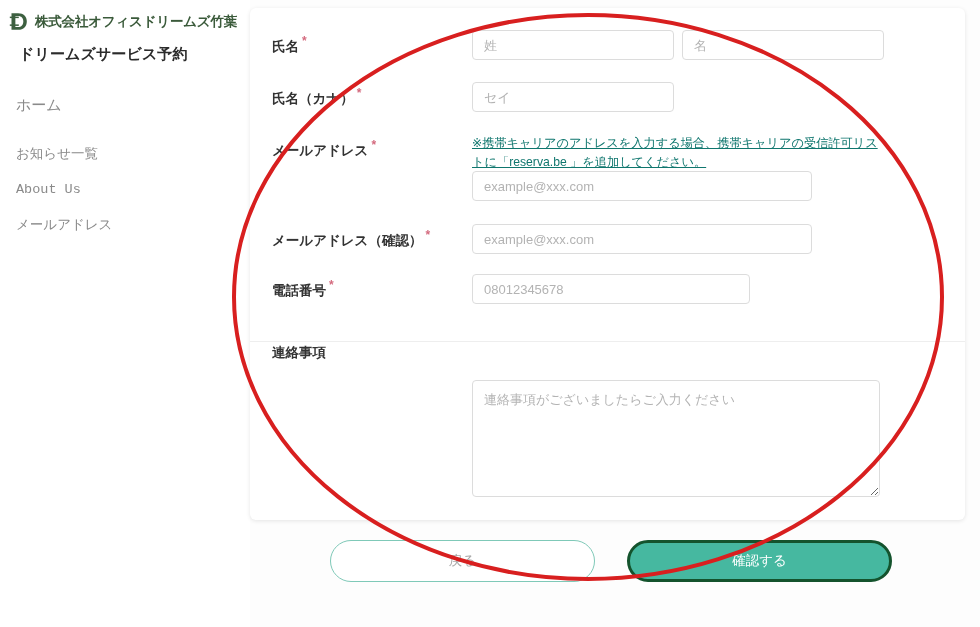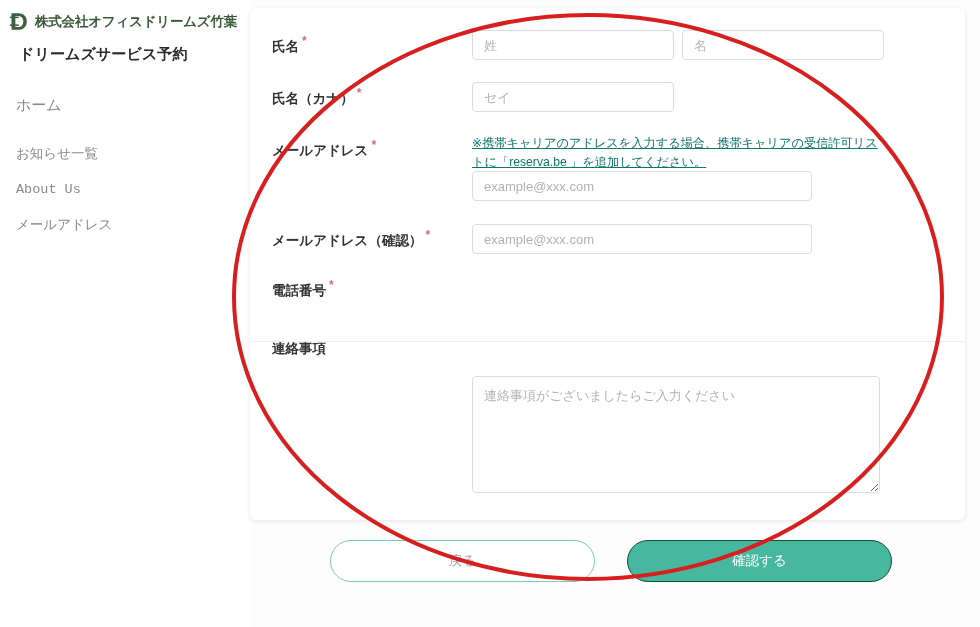--- a/index.html
+++ b/index.html
@@ -174,21 +174,21 @@
   .btn-back {
     width: 265px;
     background: #ffffff;
     border: 1px solid #7fc9b8;
     color: #a9a9a9;
   }
   .btn-confirm {
     width: 265px;
     background: #46b8a0;
     color: #ffffff;
-    border: 1px solid #14532d;
+    border: 3px solid #14532d;
   }
 
   
   #annot {
     position: absolute;
     left: 0; top: 0;
     width: 980px; height: 627px;
     pointer-events: none;
   }
 </style>
@@ -260,20 +260,23 @@
         </div>
         <div class="field-control">
           <input class="inp inp-email" type="text" placeholder="example@xxx.com" style="">
         </div>
       </div>
 
       <div class="field-row" style="padding-top:20px;">
         <div class="field-label">
           <span>電話番号</span><span class="req">*</span>
         </div>
+        <div class="field-control">
+          <input class="inp inp-tel" type="text" placeholder="08012345678" style="">
+        </div>
       </div>
 
       <div class="divider" style="top:333px;"></div>
 
       <div class="field-row" style="padding-top:32px;">
         <div class="field-label">
           <span>連絡事項</span><span class="req"></span>
         </div>
         <div class="field-control">
           <textarea class="inp" placeholder="連絡事項がございましたらご入力ください" style=""></textarea>

